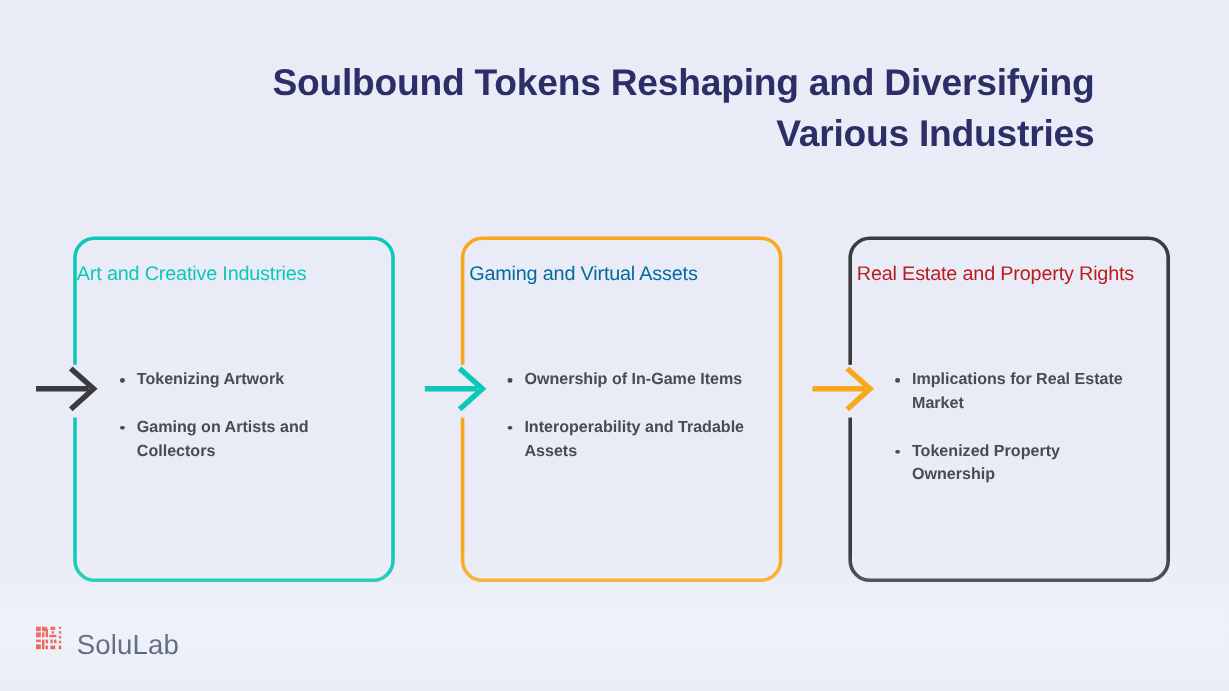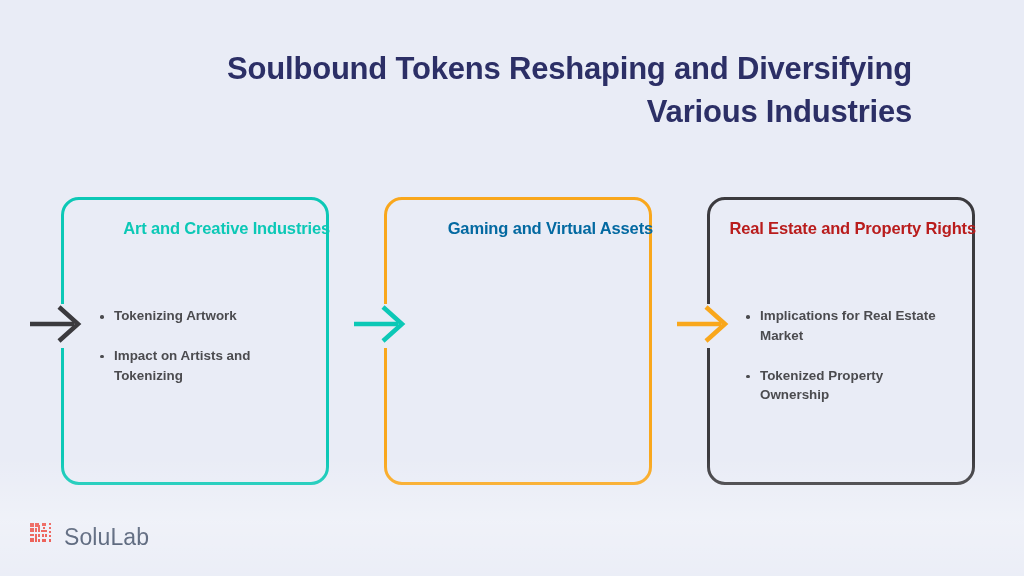--- a/index.html
+++ b/index.html
@@ -76,24 +76,24 @@
     width: 8px;
     height: 44px;
     background: #e9ecf6;
   }
 
   .card-title {
     position: absolute;
     top: 18px;
     left: 4px;
     width: 262px;
-    text-align: right;
+    text-align: left;
     font-size: 16.5px;
     line-height: 1.3;
-    font-weight: bold;
+    font-weight: normal;
     letter-spacing: -0.15px;
   }
   .card-1 .card-title { color: #0cc8b6; left: 0px; width: 266px; }
   .card-2 .card-title { color: #0369a1; }
   .card-3 .card-title { color: #b91c1c; }
 
   .bullets {
     position: absolute;
     top: 90px;
     left: 34px;
@@ -158,26 +158,30 @@
 <div class="slide">
 
   <div class="title">Soulbound Tokens Reshaping and Diversifying Various Industries</div>
 
   <div class="cards">
 
     <div class="card card-1">
       <div class="card-title">Art and Creative Industries</div>
       <ul class="bullets">
         <li class="bullet">Tokenizing Artwork</li>
-        <li class="bullet">Impact on Artists and Tokenizing</li>
+        <li class="bullet">Gaming on Artists and Collectors</li>
       </ul>
     </div>
 
     <div class="card card-2">
       <div class="card-title">Gaming and Virtual Assets</div>
+      <ul class="bullets">
+        <li class="bullet">Ownership of In-Game Items</li>
+        <li class="bullet">Interoperability and Tradable Assets</li>
+      </ul>
     </div>
 
     <div class="card card-3">
       <div class="card-title">Real Estate and Property Rights</div>
       <ul class="bullets">
         <li class="bullet">Implications for Real Estate Market</li>
         <li class="bullet">Tokenized Property Ownership</li>
       </ul>
     </div>
 

